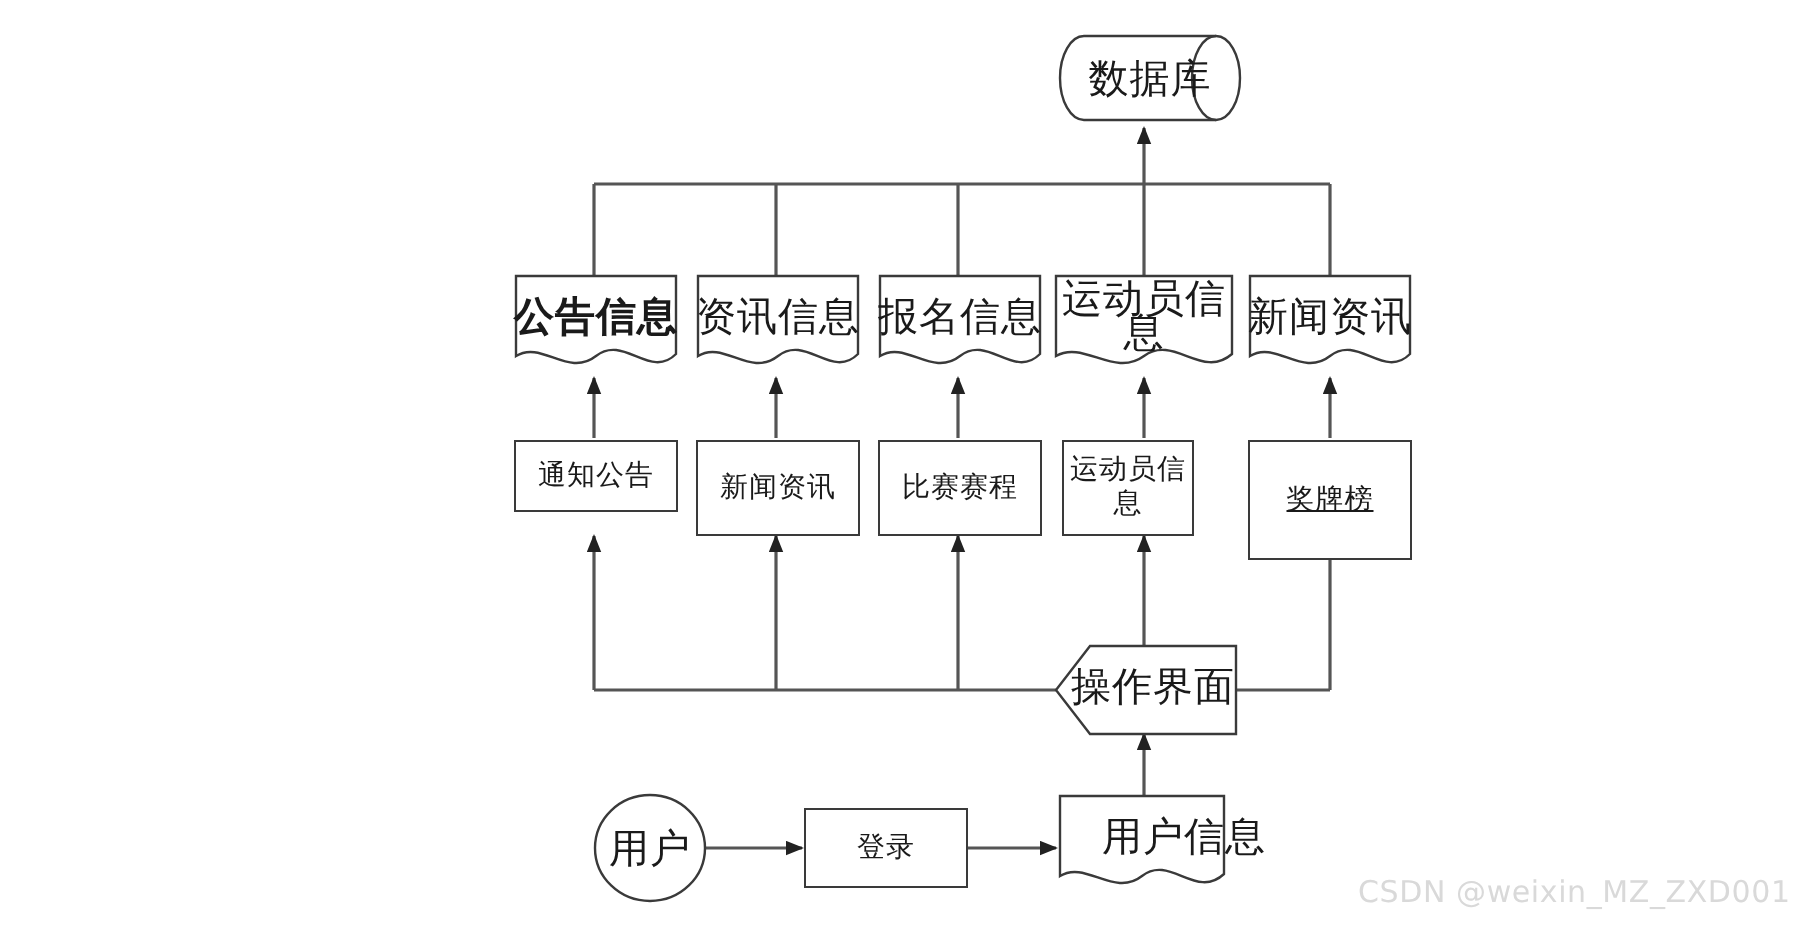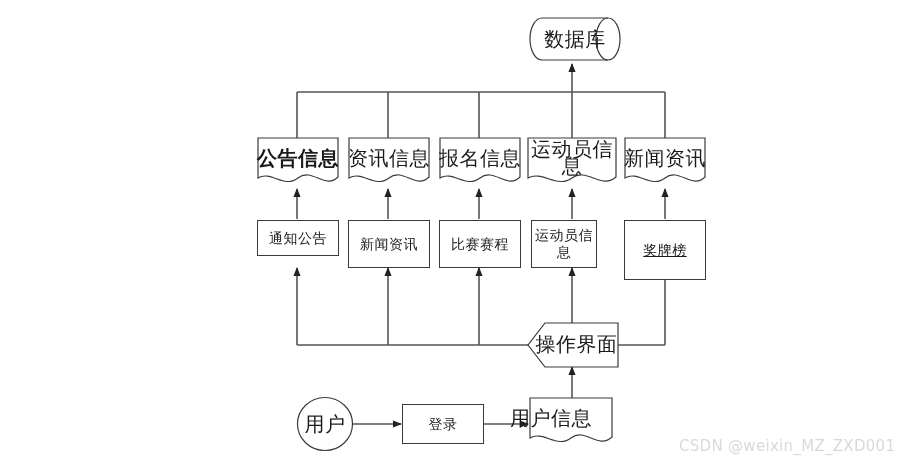--- a/index.html
+++ b/index.html
@@ -189,17 +189,17 @@
 
   <div class="node rect" style="left:402px; top:404px; width:82px; height:40px;">
     <span>登录</span>
   </div>
 
   <div class="shapebox" style="left:529px; top:397px;">
     <svg width="84" height="52" viewBox="0 0 84 52" xmlns="http://www.w3.org/2000/svg">
       <path d="M1,1 L83,1 L83,40 C69,53 56,30 42,41 C28,52 14,33 1,41 Z" fill="#ffffff" stroke="#3a3a3a" stroke-width="1.2"></path>
     </svg>
   </div>
-  <div class="label" style="left:509px; top:397px; width:84px; height:42px;">用户信息</div>
+  <div class="label" style="left:550px; top:397px; width:84px; height:42px;">用户信息</div>
 
   <div class="watermark" style="left:679px; top:437px;text-align:center;">CSDN @weixin_MZ_ZXD001</div>
 
 </div>
 
 </body></html>

